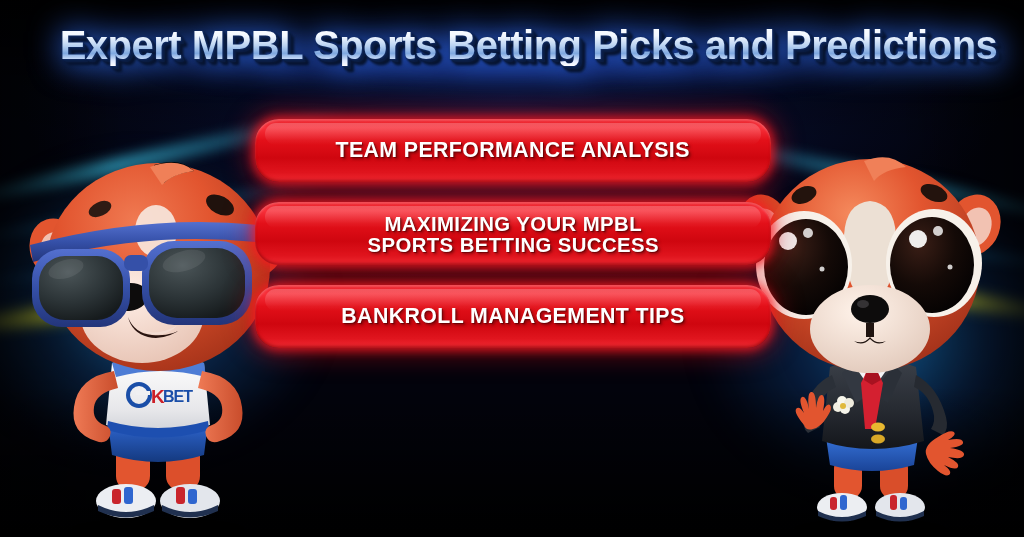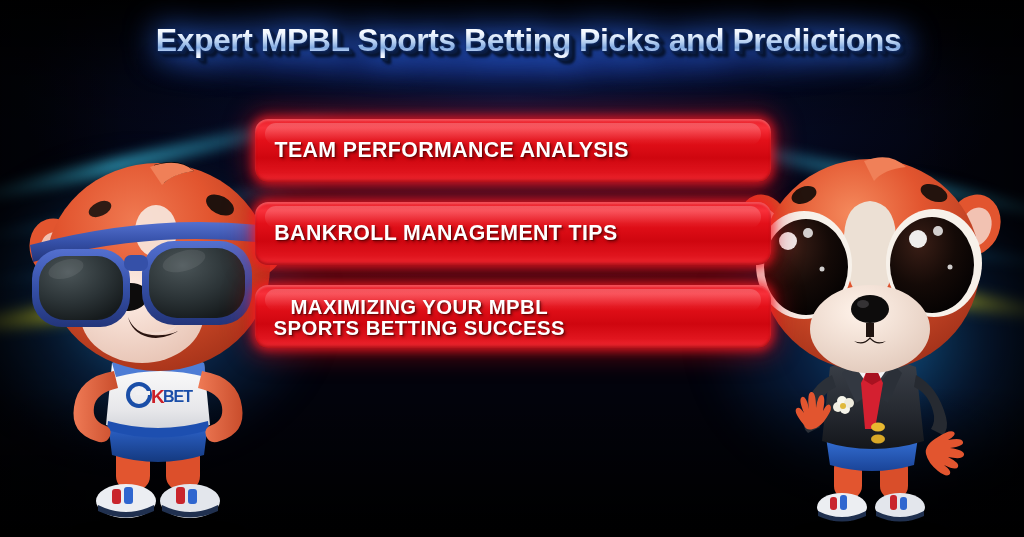--- a/index.html
+++ b/index.html
@@ -67,21 +67,21 @@
     text-align:center; z-index:9;
   }
   .title-glow {
     position:absolute; left:50%; top:8px; transform:translateX(-50%);
     width:1000px; height:60px;
     background:radial-gradient(ellipse 50% 50% at 50% 50%, rgba(40,90,235,.55) 0%, rgba(20,50,180,.28) 45%, rgba(0,0,0,0) 75%);
     filter:blur(12px);
   }
   .title {
     position:relative;
-    font-size:32px;
+    font-size:40px;
     font-weight:bold;
     letter-spacing:-.5px;
     line-height:1.05;
     white-space:nowrap;
     background:linear-gradient(180deg, #ffffff 0%, #f3f8ff 28%, #b9d2f2 52%, #7fa8e0 70%, #dfeaff 88%, #ffffff 100%);
     -webkit-background-clip:text;
     background-clip:text;
     color:transparent;
     -webkit-text-stroke:0px;
     filter:
@@ -97,22 +97,22 @@
   
   .btn-stack {
     position:absolute; left:255px; top:119px;
     width:516px;
     display:flex; flex-direction:column; gap:20px;
     z-index:8;
   }
   .pill {
     position:relative;
     height:63px;
-    border-radius:13px;
-    display:flex; align-items:center; 
+    border-radius:24px;
+    display:flex; align-items:center; justify-content:center;
     background:
       linear-gradient(180deg,
         #e8202a 0%,
         #f8303a 14%,
         #e31019 34%,
         #cf060f 62%,
         #e0151e 85%,
         #f02a33 100%);
     box-shadow:
       0 0 10px 3px rgba(255,25,35,.72),
@@ -396,22 +396,22 @@
   <div class="title-wrap">
     <div class="title-glow"></div>
     <h1 class="title">Expert MPBL Sports Betting Picks and Predictions</h1>
   </div>
 
   <div class="btn-stack">
     <div class="pill">
       <span class="pill-label">TEAM PERFORMANCE ANALYSIS</span>
     </div>
     <div class="pill">
-      <span class="pill-label">BANKROLL MANAGEMENT TIPS</span>
-    </div>
-    <div class="pill">
       <span class="pill-label two-line">MAXIMIZING YOUR MPBL
 SPORTS BETTING SUCCESS</span>
     </div>
+    <div class="pill">
+      <span class="pill-label">BANKROLL MANAGEMENT TIPS</span>
+    </div>
   </div>
 
   <div class="bg-vignette"></div>
 </div>
 
 </body></html>

